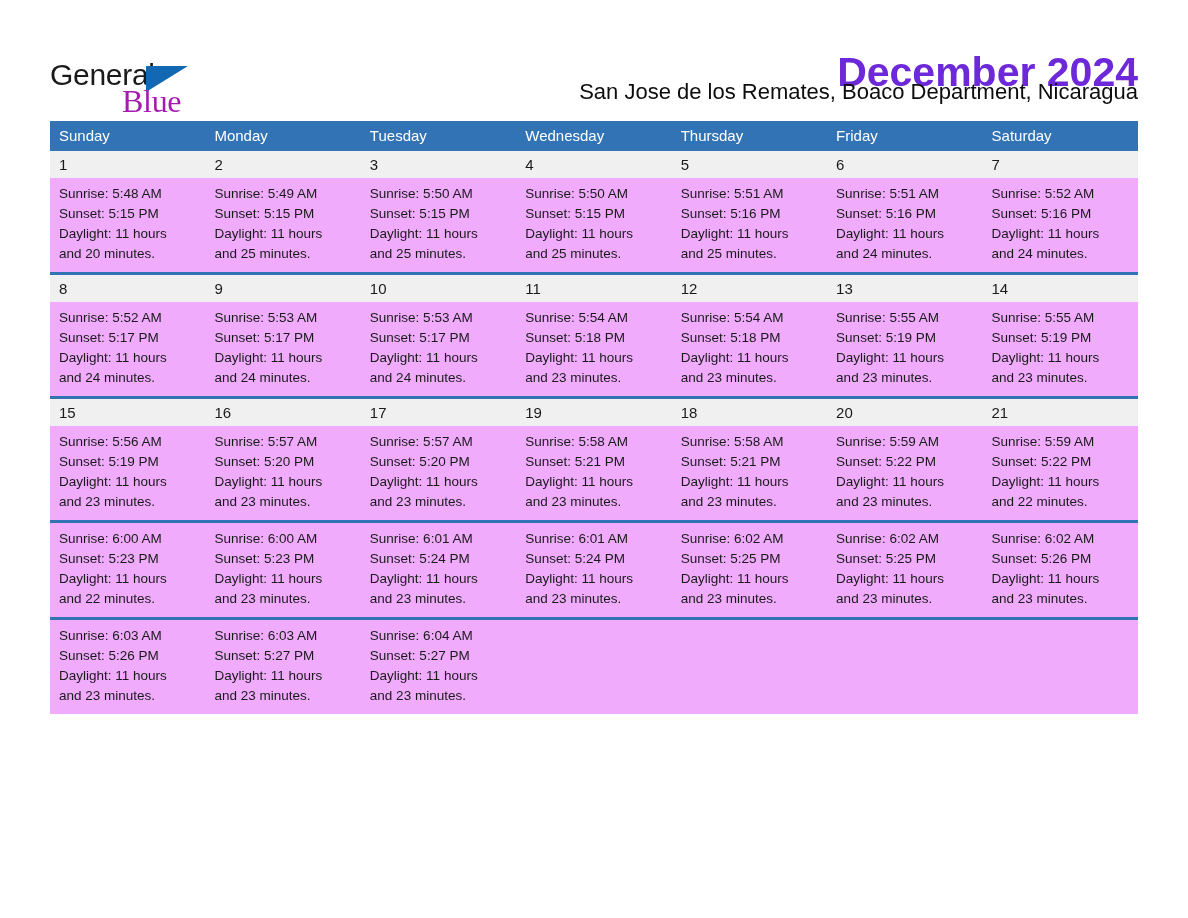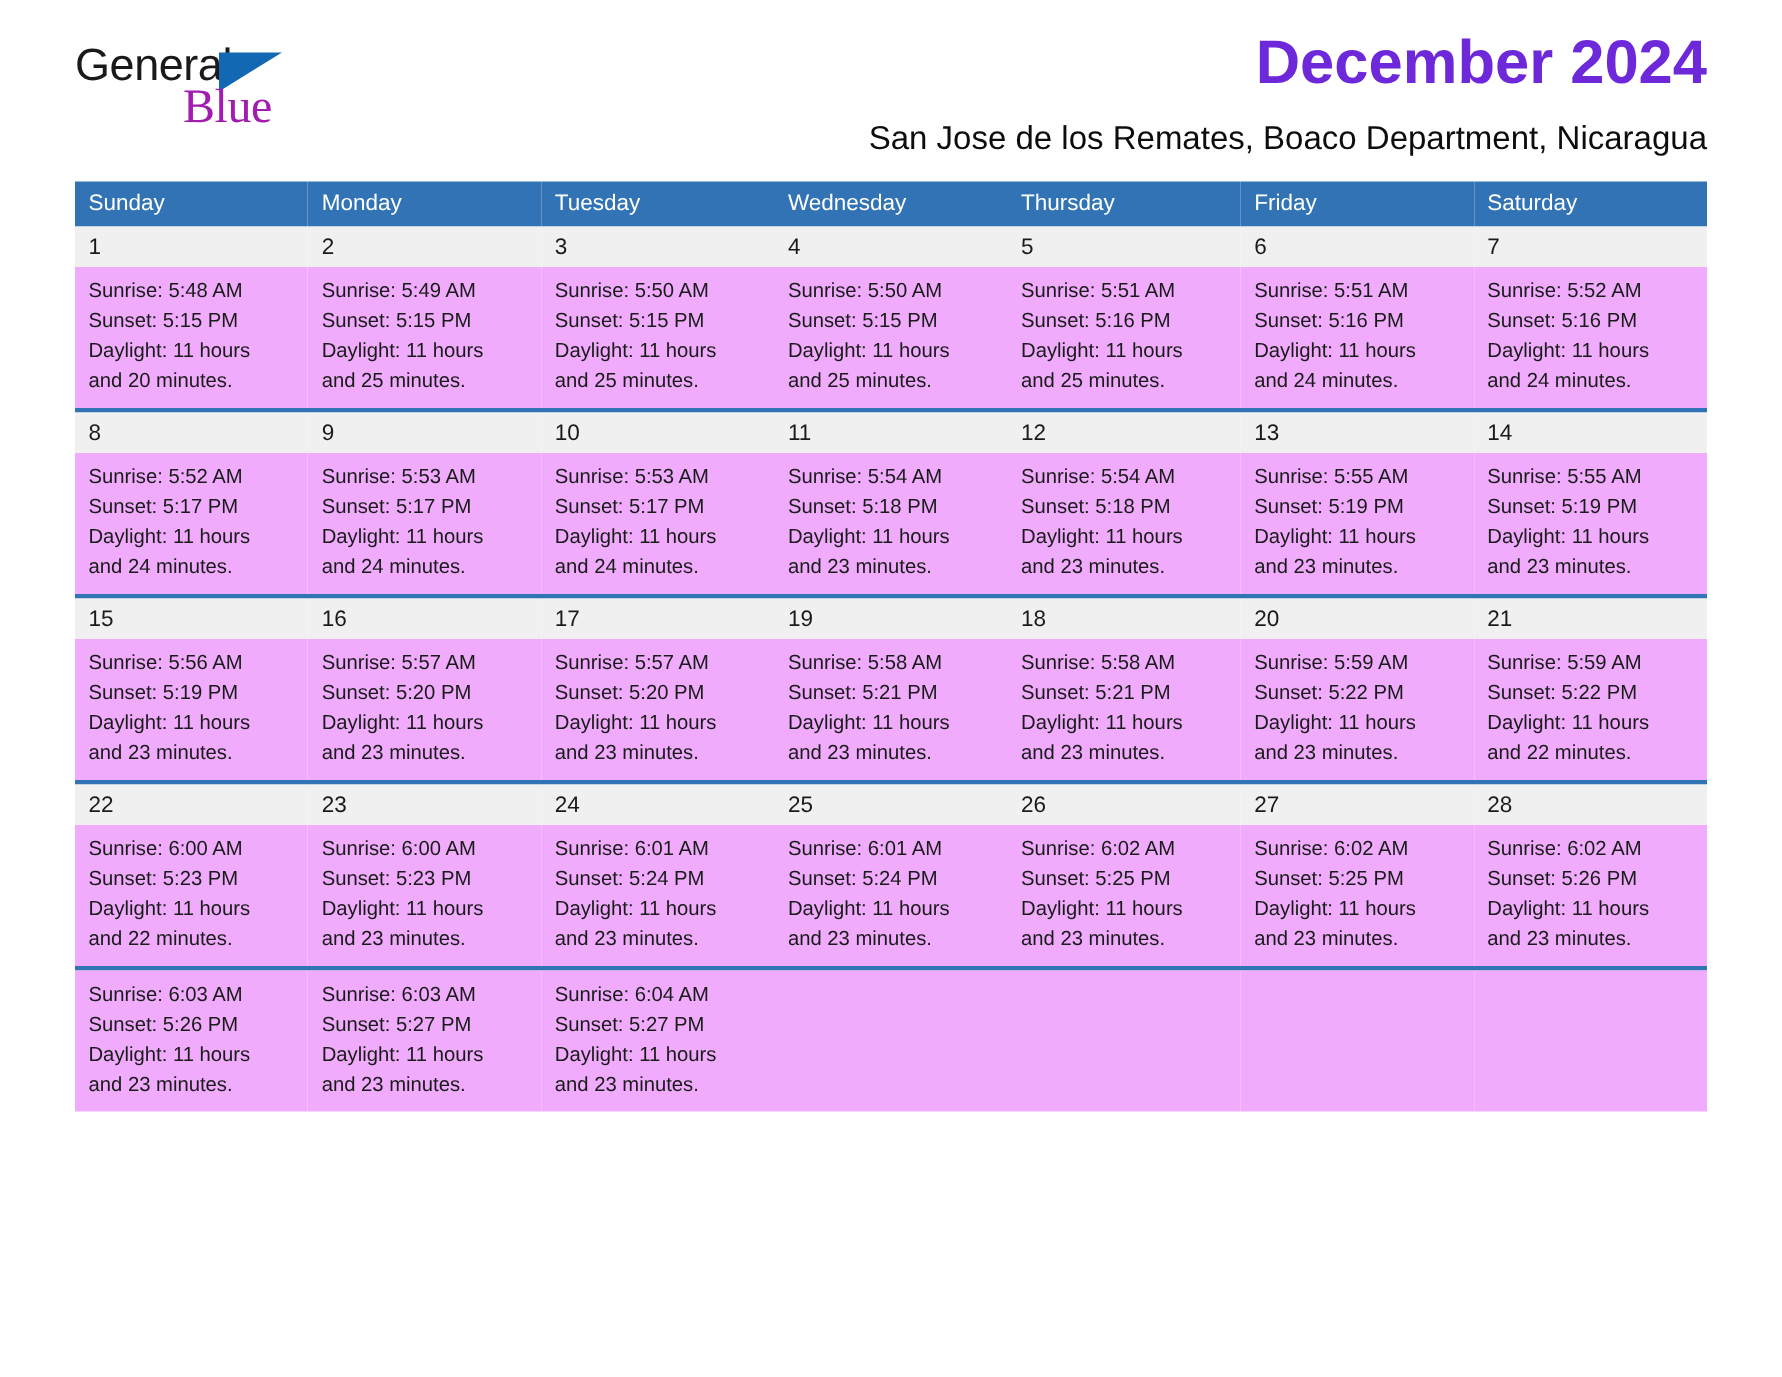--- a/index.html
+++ b/index.html
@@ -19,21 +19,21 @@
     width: 1188px;
     height: 918px;
     position: relative;
     padding: 0 50px;
   }
 
   
   .masthead {
     display: flex;
     align-items: flex-start;
-    padding-top: 21px;
+    padding-top: 52px;
     height: 74px;
   }
   .logo {
     position: relative;
     width: 150px;
     height: 62px;
     line-height: 1;
     user-select: none;
   }
   .logo-general {
@@ -341,29 +341,20 @@
           <div class="info-line">Sunrise: 5:59 AM</div>
           <div class="info-line">Sunset: 5:22 PM</div>
           <div class="info-line">Daylight: 11 hours</div>
           <div class="info-line">and 22 minutes.</div>
         </td>
       </tr>
       <tr class="week-sep">
           <td colspan="7"></td>
         </tr>
 
-      <tr class="datestrip">
-        <td>22</td>
-        <td>23</td>
-        <td>24</td>
-        <td>25</td>
-        <td>26</td>
-        <td>27</td>
-        <td>28</td>
-      </tr>
       <tr class="info-row">
         <td>
           <div class="info-line">Sunrise: 6:00 AM</div>
           <div class="info-line">Sunset: 5:23 PM</div>
           <div class="info-line">Daylight: 11 hours</div>
           <div class="info-line">and 22 minutes.</div>
         </td>
         <td>
           <div class="info-line">Sunrise: 6:00 AM</div>
           <div class="info-line">Sunset: 5:23 PM</div>

